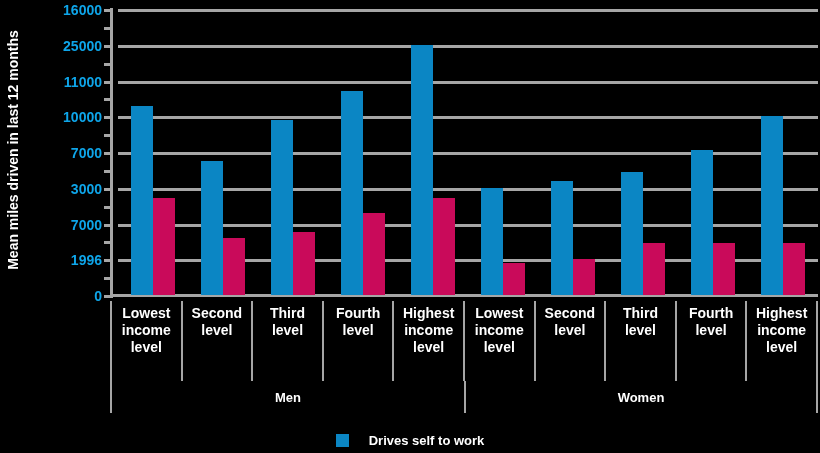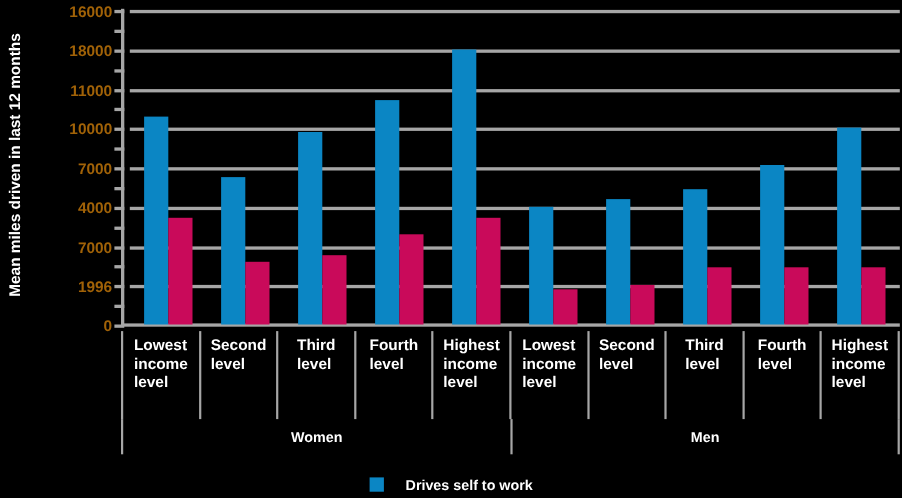--- a/index.html
+++ b/index.html
@@ -50,21 +50,21 @@
     width: 80px;
     height: 300px;
   }
   .y-tick-label {
     position: absolute;
     right: 4px;
     width: 76px;
     text-align: right;
     font-size: 14px;
     font-weight: bold;
-    color: #a16207;
+    color: #0ea5e9;
     transform: translateY(-50%);
     white-space: nowrap;
   }
 
   
   #plot-area {
     position: absolute;
     left: 110px;
     top: 0px;
     width: 708px;
@@ -147,20 +147,21 @@
     justify-content: center;
     padding-top: 4px;
     box-sizing: border-box;
     border-left: 2px solid #a6a6a6;
   }
   .category-cell:last-child { border-right: 2px solid #a6a6a6; }
   .category-cell-text {
     font-size: 14px;
     font-weight: bold;
     color: #ffffff;
+    text-align: center;
     line-height: 17px;
     white-space: pre-line;
   }
   #supercategory-row {
     position: absolute;
     left: 0;
     top: 80px;
     width: 708px;
     height: 32px;
     display: flex;
@@ -215,25 +216,25 @@
 <body>
 
 <div id="chart-root">
 
   <div id="y-axis-title">
     <span>Mean miles driven in last 12 months</span>
   </div>
 
   <div id="y-tick-labels">
       <div class="y-tick-label" style="top: 10px;">16000</div>
-      <div class="y-tick-label" style="top: 45.75px;">18000</div>
+      <div class="y-tick-label" style="top: 45.75px;">25000</div>
       <div class="y-tick-label" style="top: 81.5px;">11000</div>
       <div class="y-tick-label" style="top: 117.25px;">10000</div>
       <div class="y-tick-label" style="top: 153px;">7000</div>
-      <div class="y-tick-label" style="top: 188.75px;">4000</div>
+      <div class="y-tick-label" style="top: 188.75px;">3000</div>
       <div class="y-tick-label" style="top: 224.5px;">7000</div>
       <div class="y-tick-label" style="top: 260.25px;">1996</div>
       <div class="y-tick-label" style="top: 296px;">0</div>
     </div>
 
   <div id="plot-area">
     <div id="axis-line-y"></div>
     <div id="axis-line-x"></div>
     <div id="gridlines-layer">
         <div class="gridline" style="top: 9px;"></div>
@@ -350,24 +351,24 @@
 level</span>
         </div>
         <div class="category-cell">
           <span class="category-cell-text">Highest
 income
 level</span>
         </div>
       </div>
     <div id="supercategory-row">
         <div class="supercategory-cell" style="flex: 0 0 50%;">
+          <span class="supercategory-cell-text">Men</span>
+        </div>
+        <div class="supercategory-cell" style="flex: 0 0 50%;">
           <span class="supercategory-cell-text">Women</span>
-        </div>
-        <div class="supercategory-cell" style="flex: 0 0 50%;">
-          <span class="supercategory-cell-text">Men</span>
         </div>
       </div>
   </div>
 
   <div id="legend">
       <div class="legend-item">
         <div class="legend-swatch legend-swatch-primary" style="background: rgb(11, 134, 196);"></div>
         <span class="legend-label">Drives self to work</span>
       </div>
     </div>

